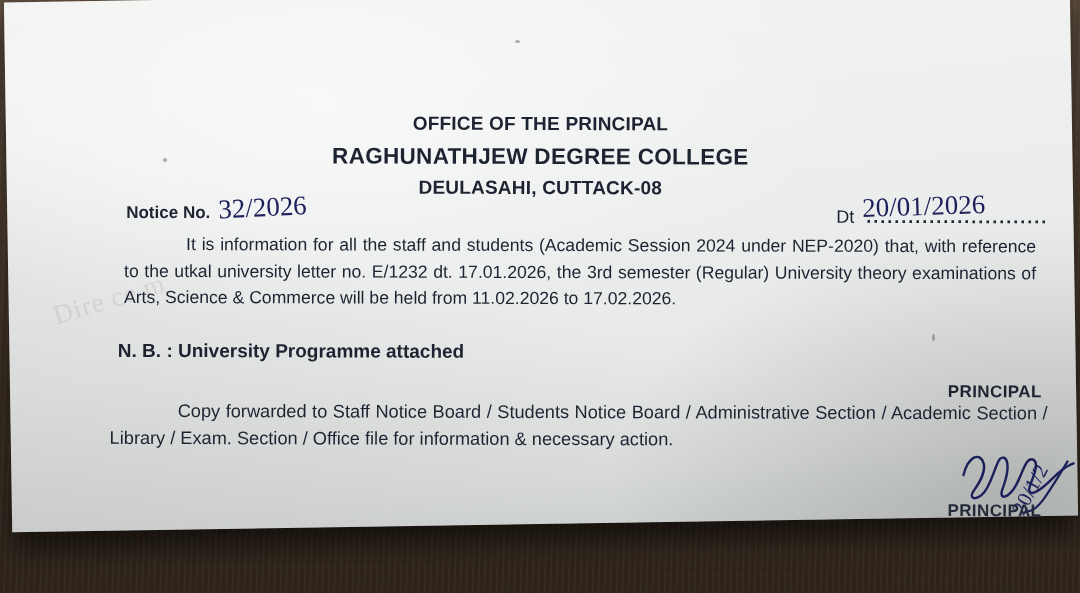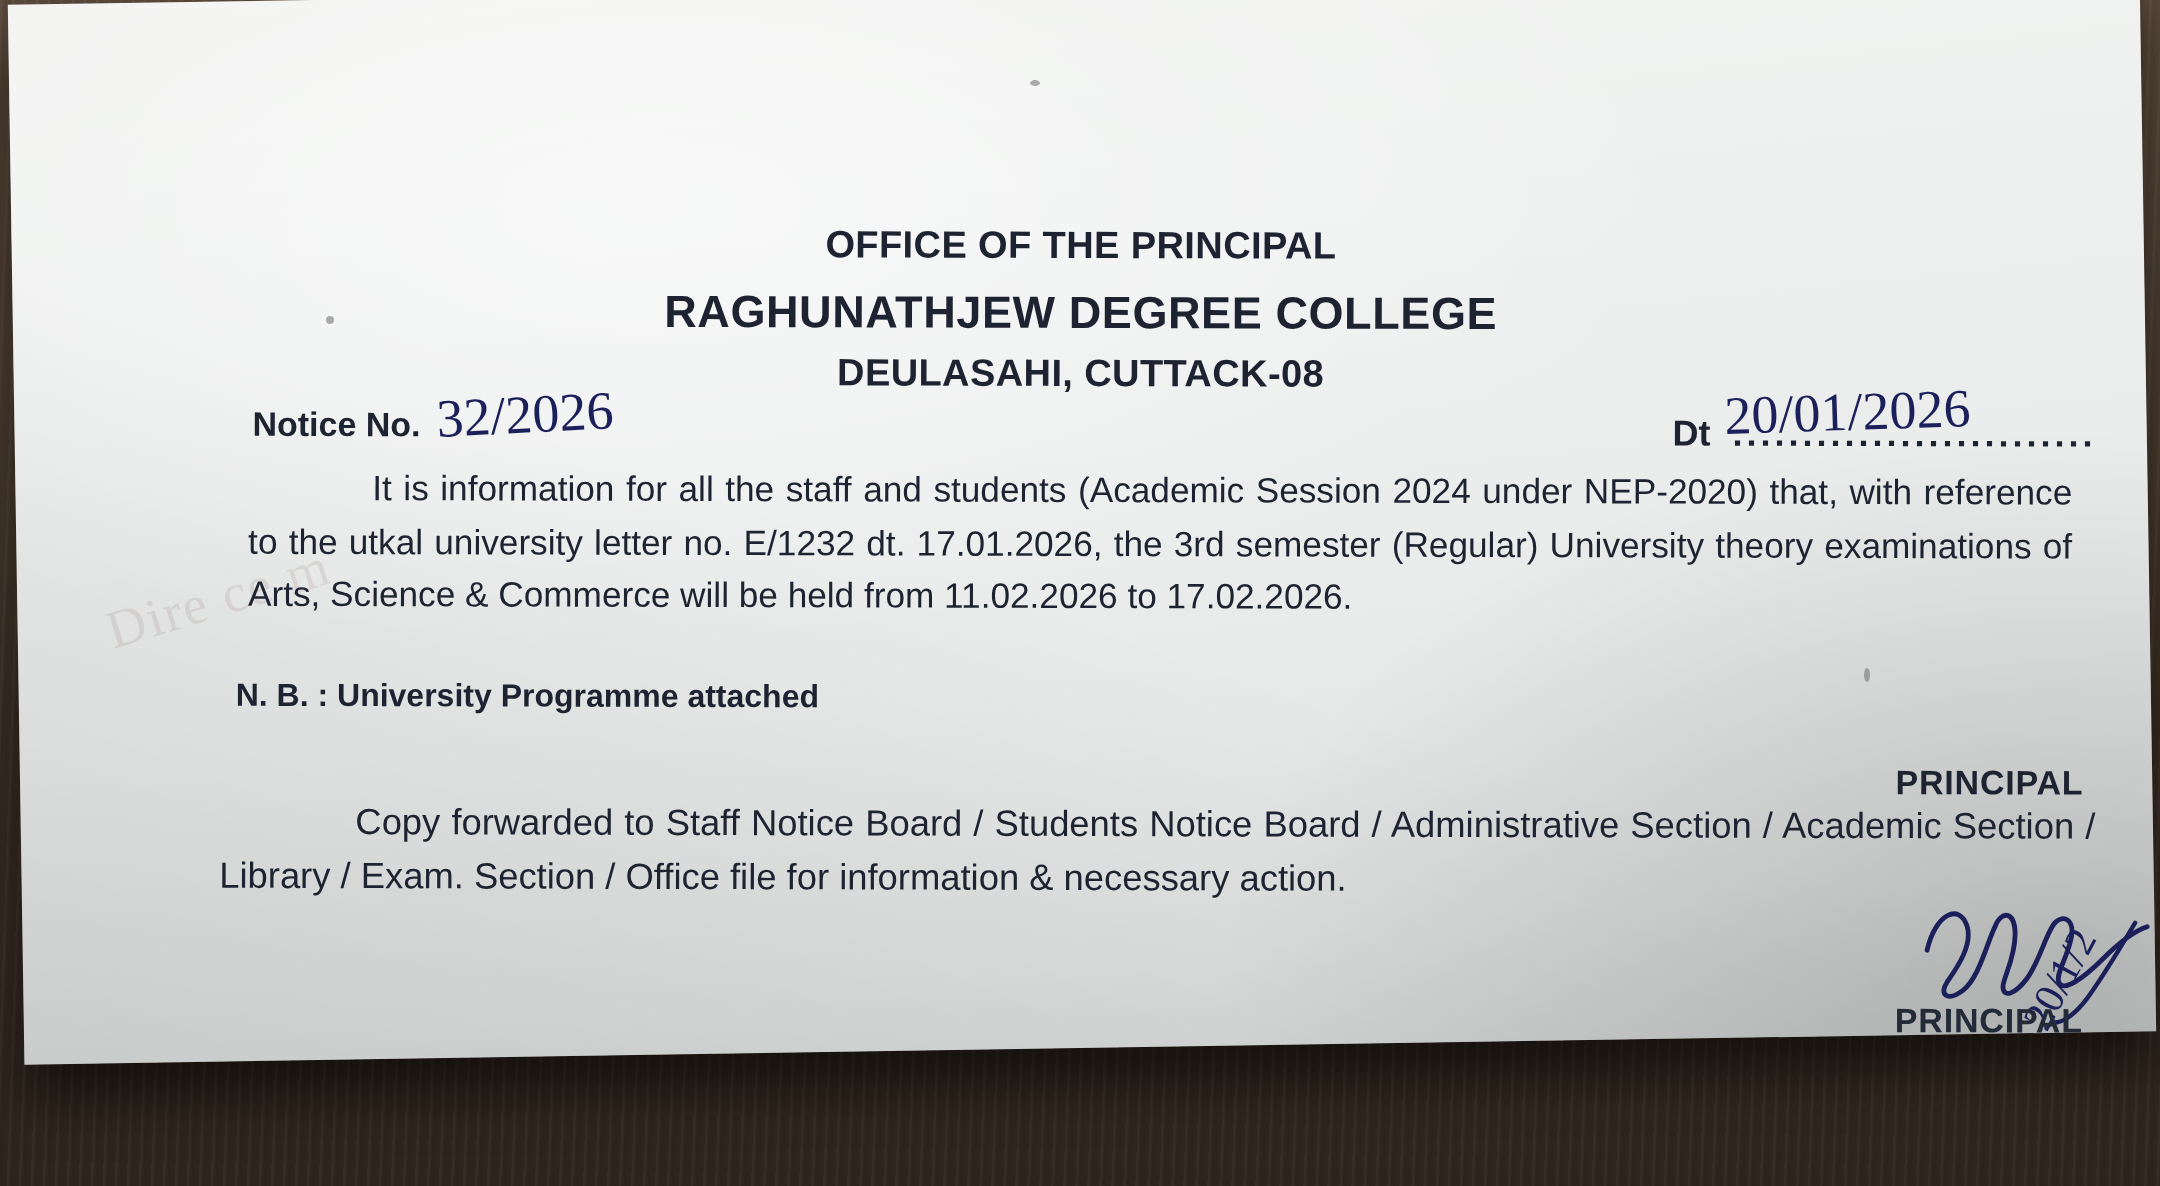--- a/index.html
+++ b/index.html
@@ -105,21 +105,21 @@
     font-size: 27px;
     color: #1b1f5a;
     font-family: "Liberation Serif", serif;
     transform: rotate(-3deg);
   }
   #date-label {
     position: absolute;
     left: 836px;
     top: 206px;
     font-size: 18px;
-    font-weight: bold;
+    font-weight: normal;
   }
   #date-dots {
     position: absolute;
     left: 866px;
     top: 206px;
     font-size: 18px;
     font-weight: bold;
     letter-spacing: 2px;
     color: #1d2330;
   }
@@ -141,21 +141,21 @@
     font-size: 17.6px;
     line-height: 1.52;
     text-align: justify;
     text-indent: 62px;
   }
 
   #nb-line {
     position: absolute;
     left: 118px;
     top: 341px;
-    font-size: 16px;
+    font-size: 19px;
     font-weight: bold;
   }
 
   #principal-top {
     position: absolute;
     left: 948px;
     top: 381px;
     font-size: 17px;
     font-weight: bold;
     letter-spacing: 0.4px;

